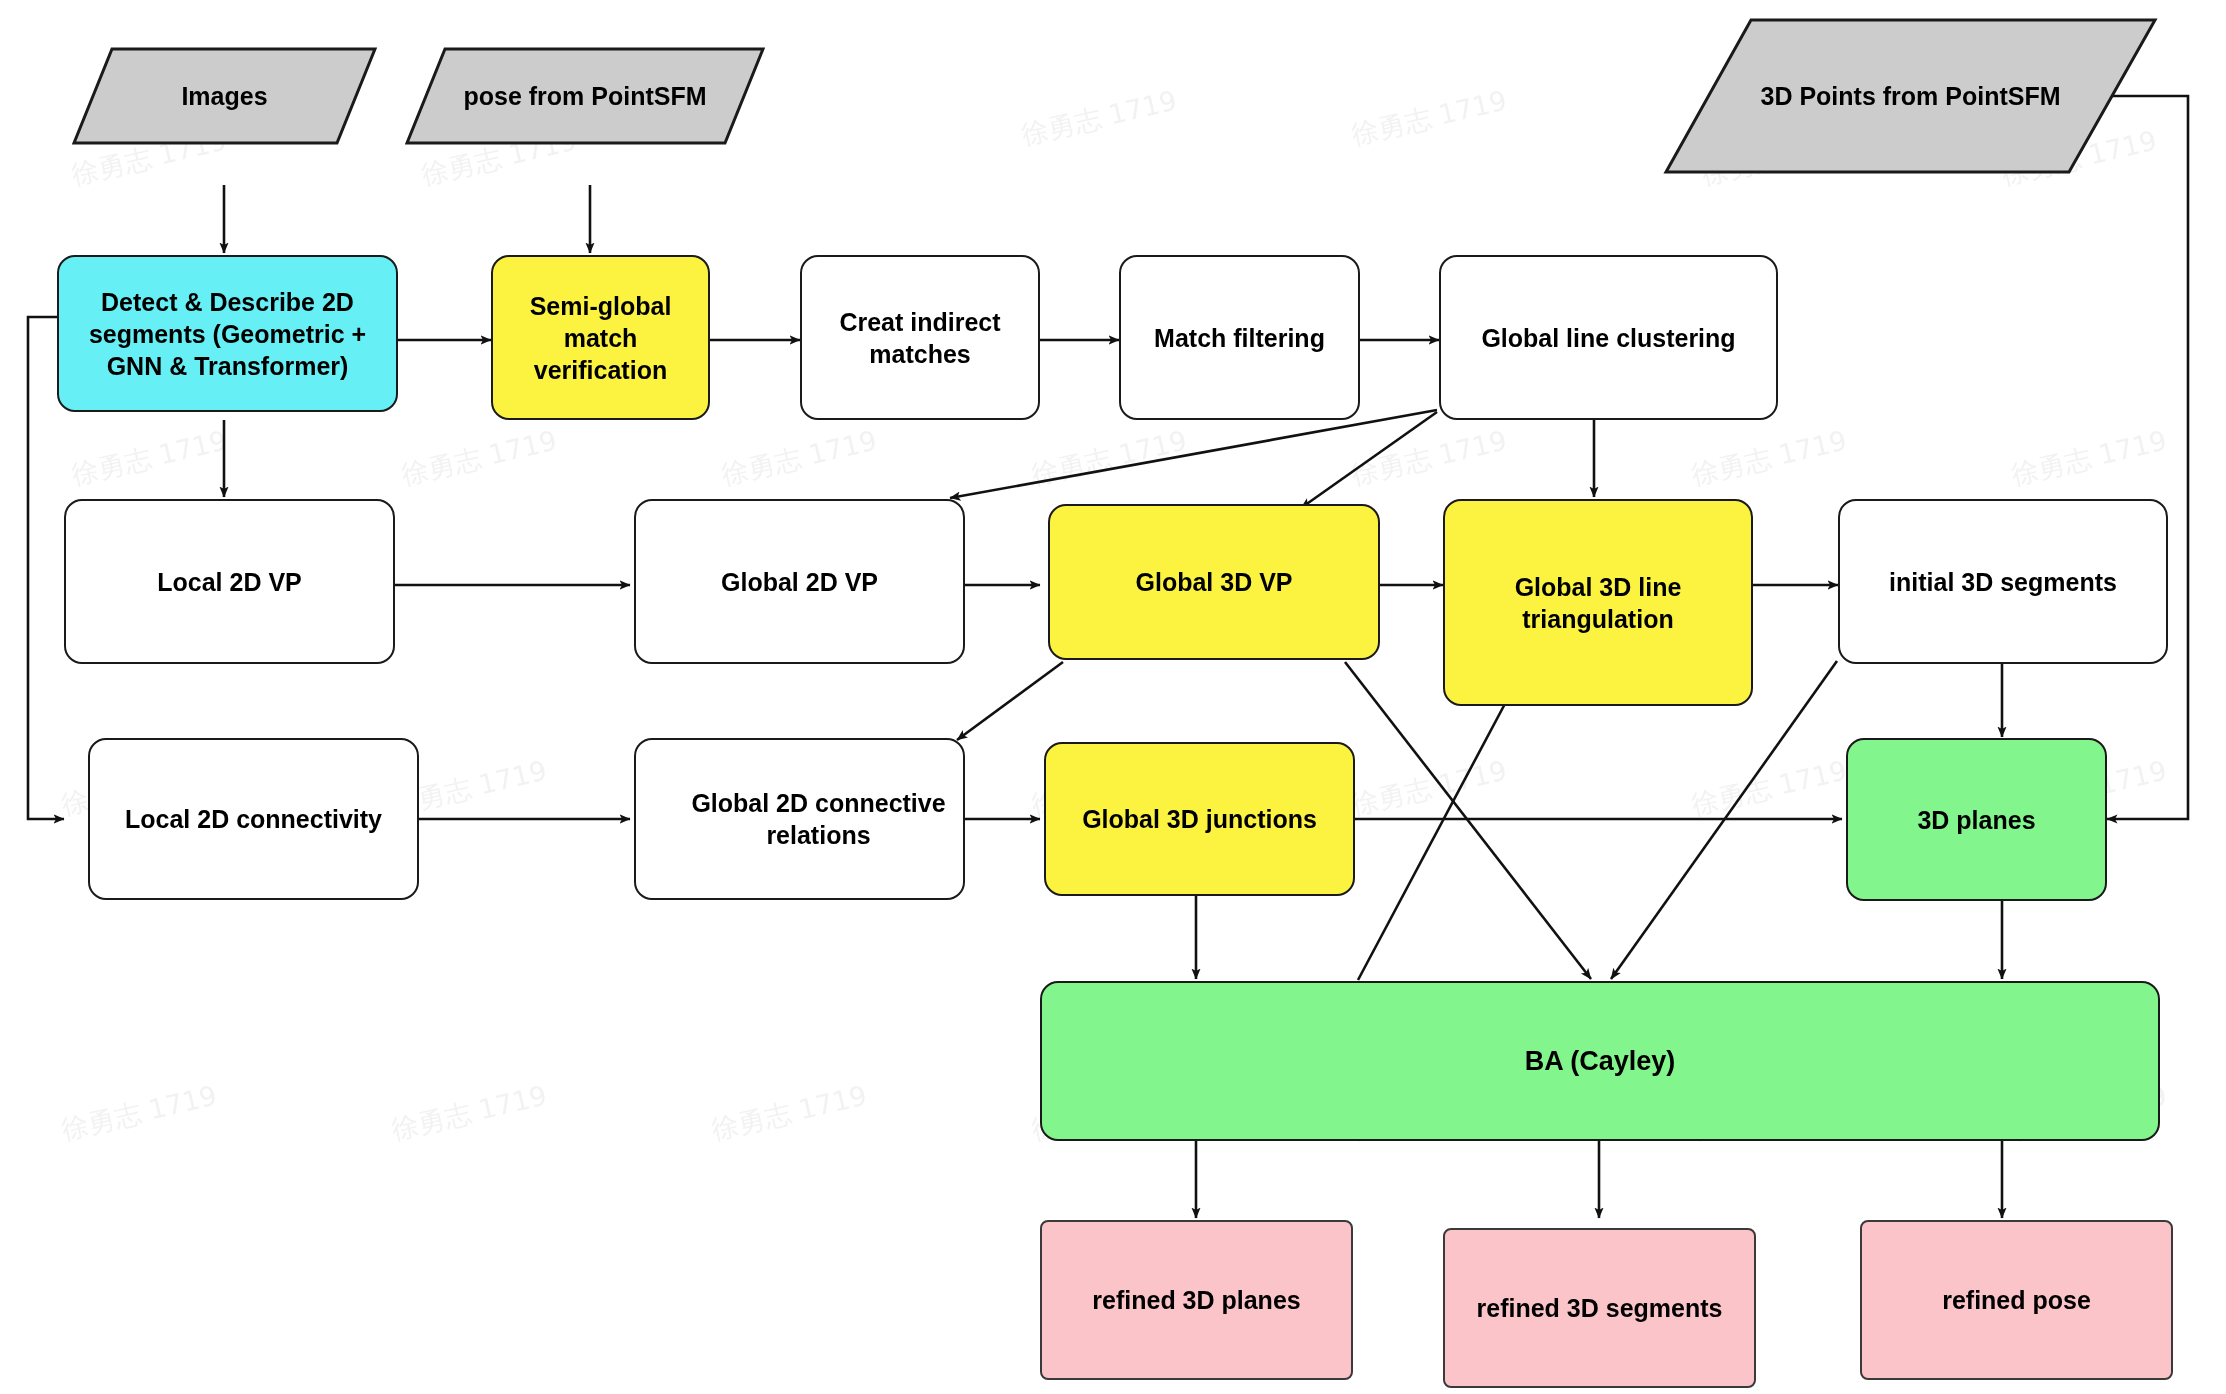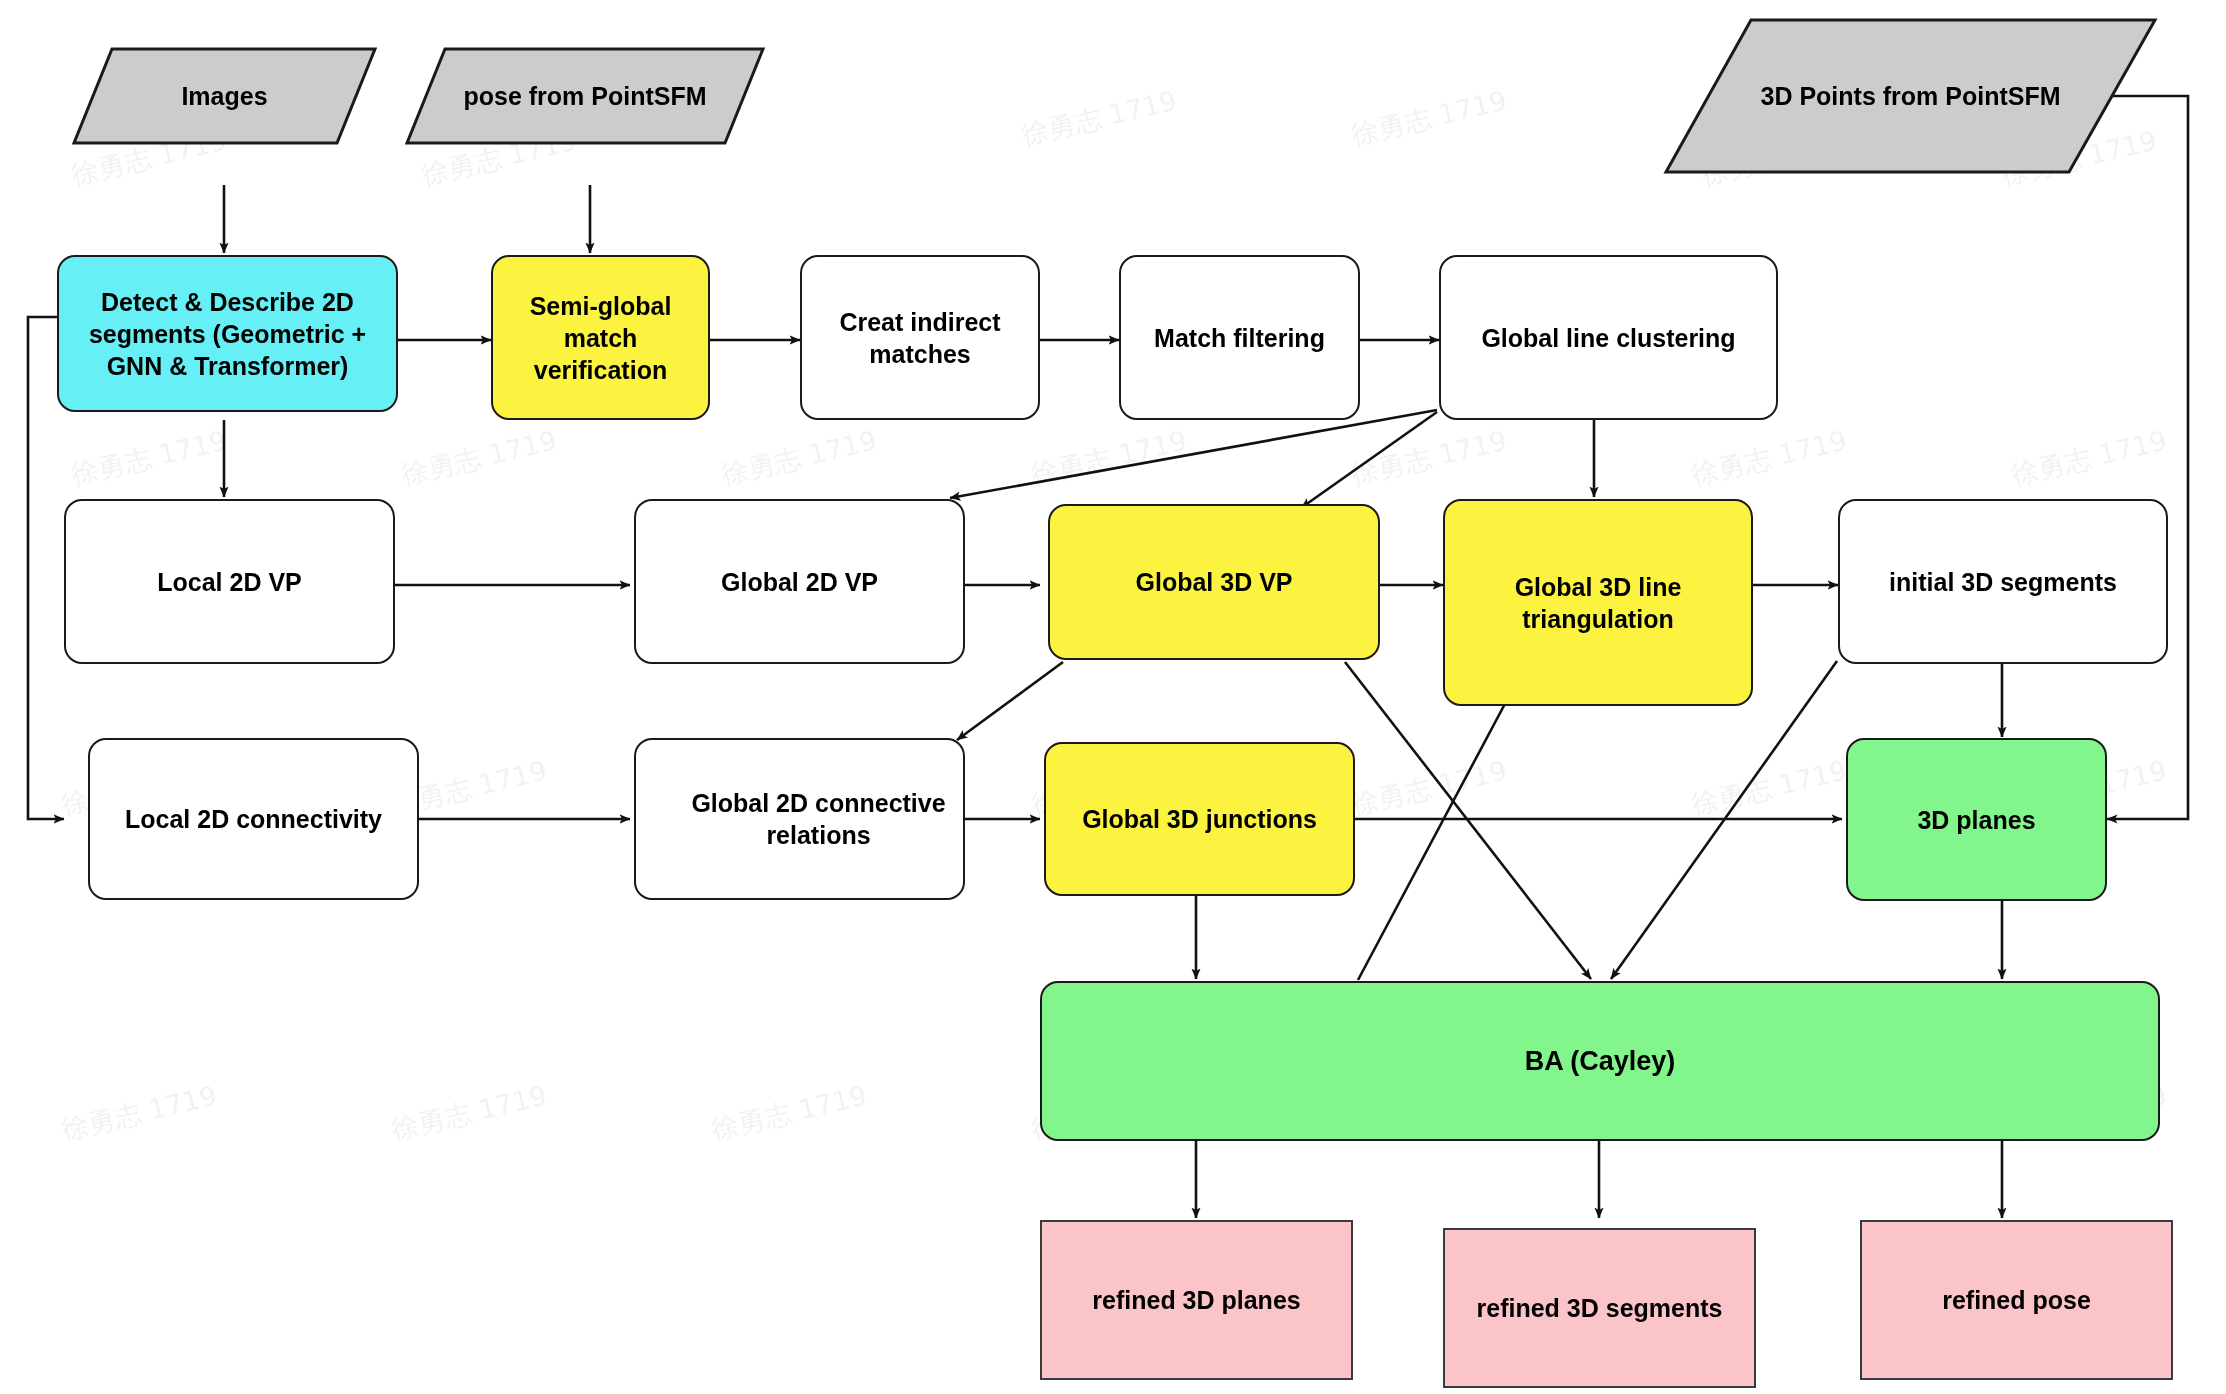--- a/index.html
+++ b/index.html
@@ -50,21 +50,21 @@
     font-weight: bold;
     line-height: 1.28;
     padding: 4px 10px;
   }
   .rounded {
     border: 2.4px solid #1a1a1a;
     border-radius: 18px;
   }
   .rect {
     border: 2.4px solid #3a3a3a;
-    border-radius: 0;
+    border-radius: 8px;
   }
   .para-wrap {
     position: absolute;
     display: flex;
     align-items: center;
     justify-content: center;
   }
   .para-shape {
     position: absolute;
     left: 0; top: 0;

